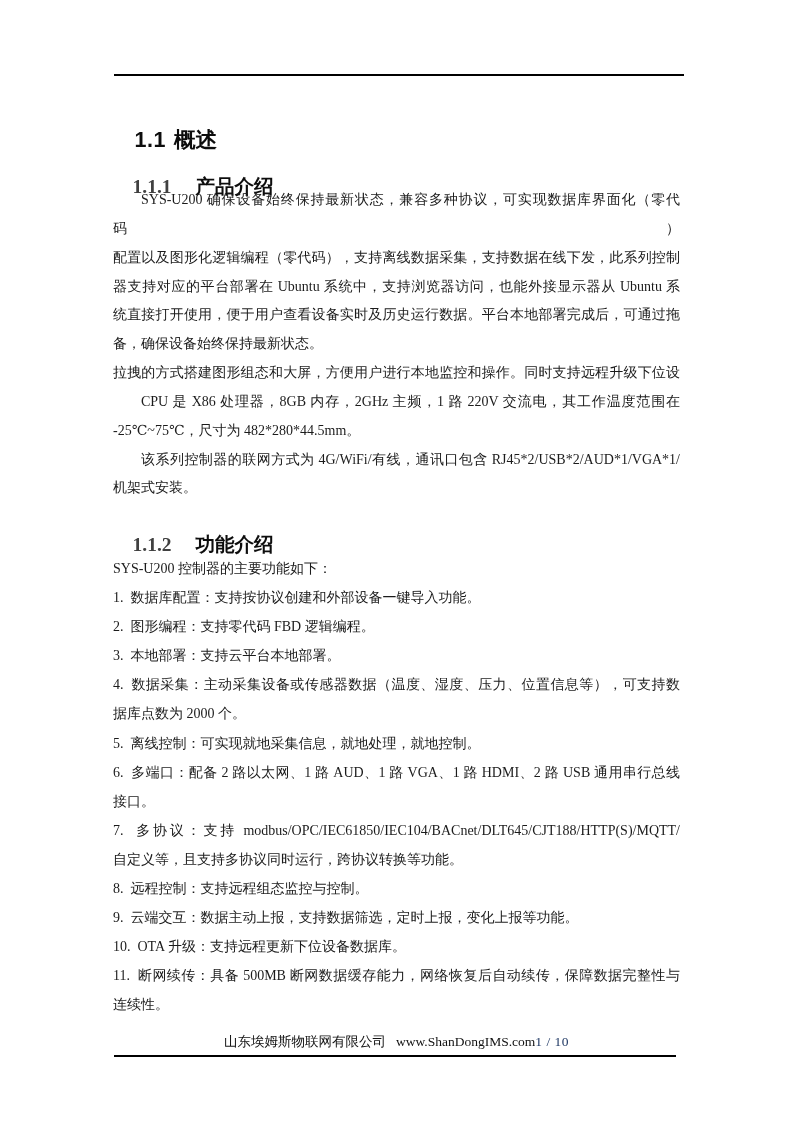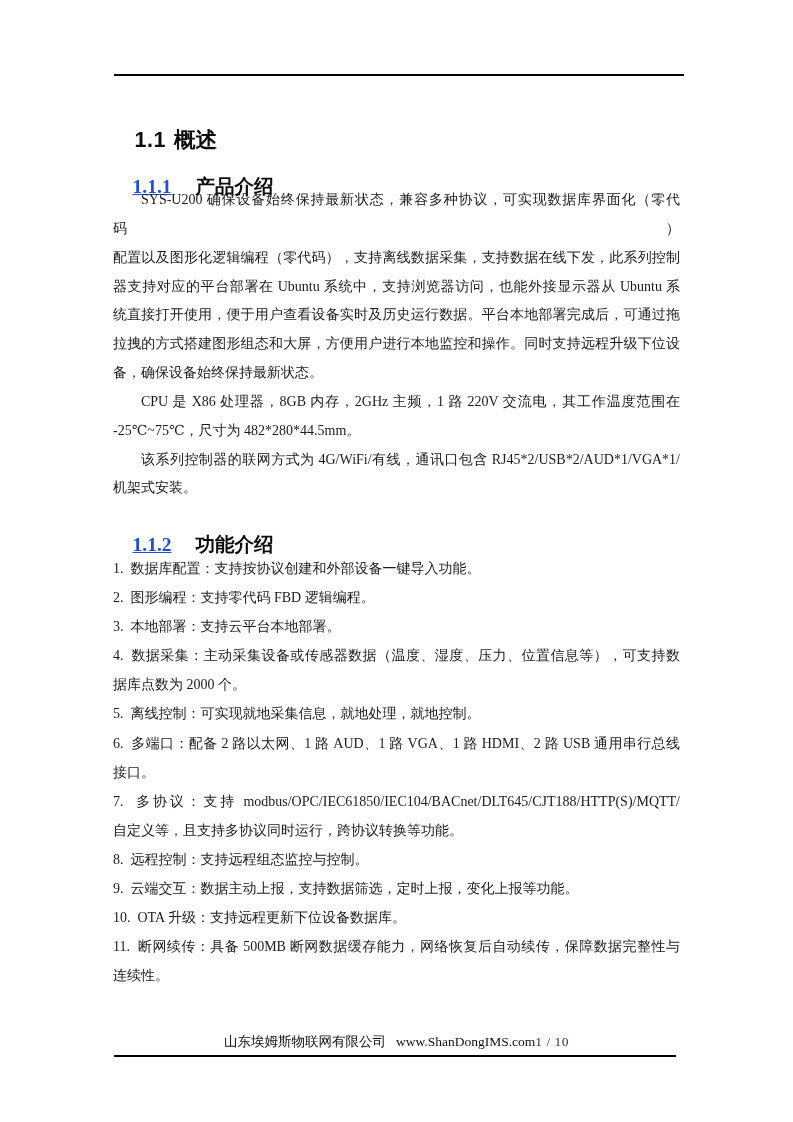--- a/index.html
+++ b/index.html
@@ -42,22 +42,21 @@
     left: 113px;
     font-size: 19.5px;
     font-weight: bold;
     color: #0d0d0d;
     white-space: pre;
   }
   .h3-1 { top: 151px; }
   .h3-2 { top: 509px; }
   .h3 .num {
     font-family: "Liberation Serif", "DejaVu Serif", serif;
-    color: #1d4ed8;
-    text-decoration: underline;
+    color: #404040;
   }
   .h3 .ttl { margin-left: 24px; }
   .h2 .ttl { margin-left: 8px; }
 
   .textblock {
     position: absolute;
     left: 113px;
     width: 567px;
     font-size: 14px;
     color: #1b1b1b;
@@ -105,33 +104,34 @@
 
   <div class="h3 h3-1">
     <span class="num">1.1.1</span><span class="ttl">产品介绍</span>
   </div>
 
   <div class="textblock" id="body1">
     <div class="ln ind">SYS-U200 确保设备始终保持最新状态，兼容多种协议，可实现数据库界面化（零代码）</div>
     <div class="ln">配置以及图形化逻辑编程（零代码），支持离线数据采集，支持数据在线下发，此系列控制</div>
     <div class="ln">器支持对应的平台部署在 Ubuntu 系统中，支持浏览器访问，也能外接显示器从 Ubuntu 系</div>
     <div class="ln">统直接打开使用，便于用户查看设备实时及历史运行数据。平台本地部署完成后，可通过拖</div>
+    <div class="ln end">备，确保设备始终保持最新状态。</div>
     <div class="ln">拉拽的方式搭建图形组态和大屏，方便用户进行本地监控和操作。同时支持远程升级下位设</div>
-    <div class="ln end">备，确保设备始终保持最新状态。</div>
     <div class="ln ind">CPU 是 X86 处理器，8GB 内存，2GHz 主频，1 路 220V 交流电，其工作温度范围在</div>
     <div class="ln end">-25℃~75℃，尺寸为 482*280*44.5mm。</div>
     <div class="ln ind">该系列控制器的联网方式为 4G/WiFi/有线，通讯口包含 RJ45*2/USB*2/AUD*1/VGA*1/</div>
     <div class="ln end">机架式安装。</div>
   </div>
 
   <div class="h3 h3-2">
     <span class="num">1.1.2</span><span class="ttl">功能介绍</span>
   </div>
 
   <div class="textblock" id="body2">
+    <div class="ln end">SYS-U200 控制器的主要功能如下：</div>
     <div class="ln end">1.  数据库配置：支持按协议创建和外部设备一键导入功能。</div>
     <div class="ln end">2.  图形编程：支持零代码 FBD 逻辑编程。</div>
     <div class="ln end">3.  本地部署：支持云平台本地部署。</div>
     <div class="ln">4.  数据采集：主动采集设备或传感器数据（温度、湿度、压力、位置信息等），可支持数</div>
     <div class="ln end">据库点数为 2000 个。</div>
     <div class="ln end">5.  离线控制：可实现就地采集信息，就地处理，就地控制。</div>
     <div class="ln">6.  多端口：配备 2 路以太网、1 路 AUD、1 路 VGA、1 路 HDMI、2 路 USB 通用串行总线</div>
     <div class="ln end">接口。</div>
     <div class="ln">7.  多协议：支持 modbus/OPC/IEC61850/IEC104/BACnet/DLT645/CJT188/HTTP(S)/MQTT/</div>
     <div class="ln end">自定义等，且支持多协议同时运行，跨协议转换等功能。</div>

